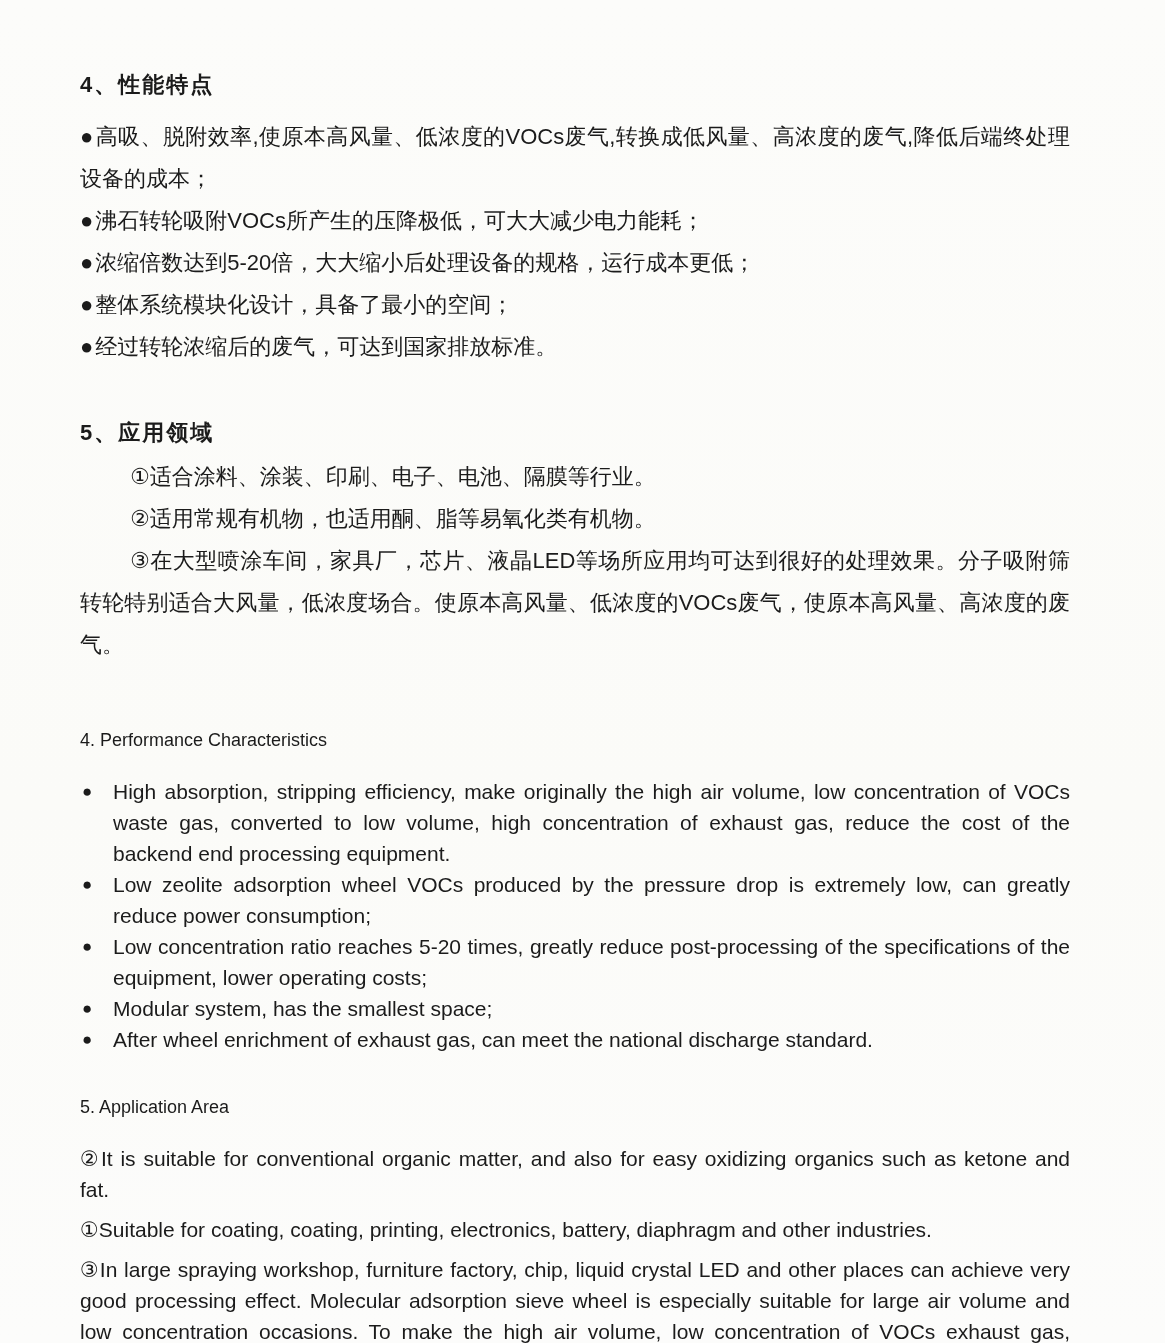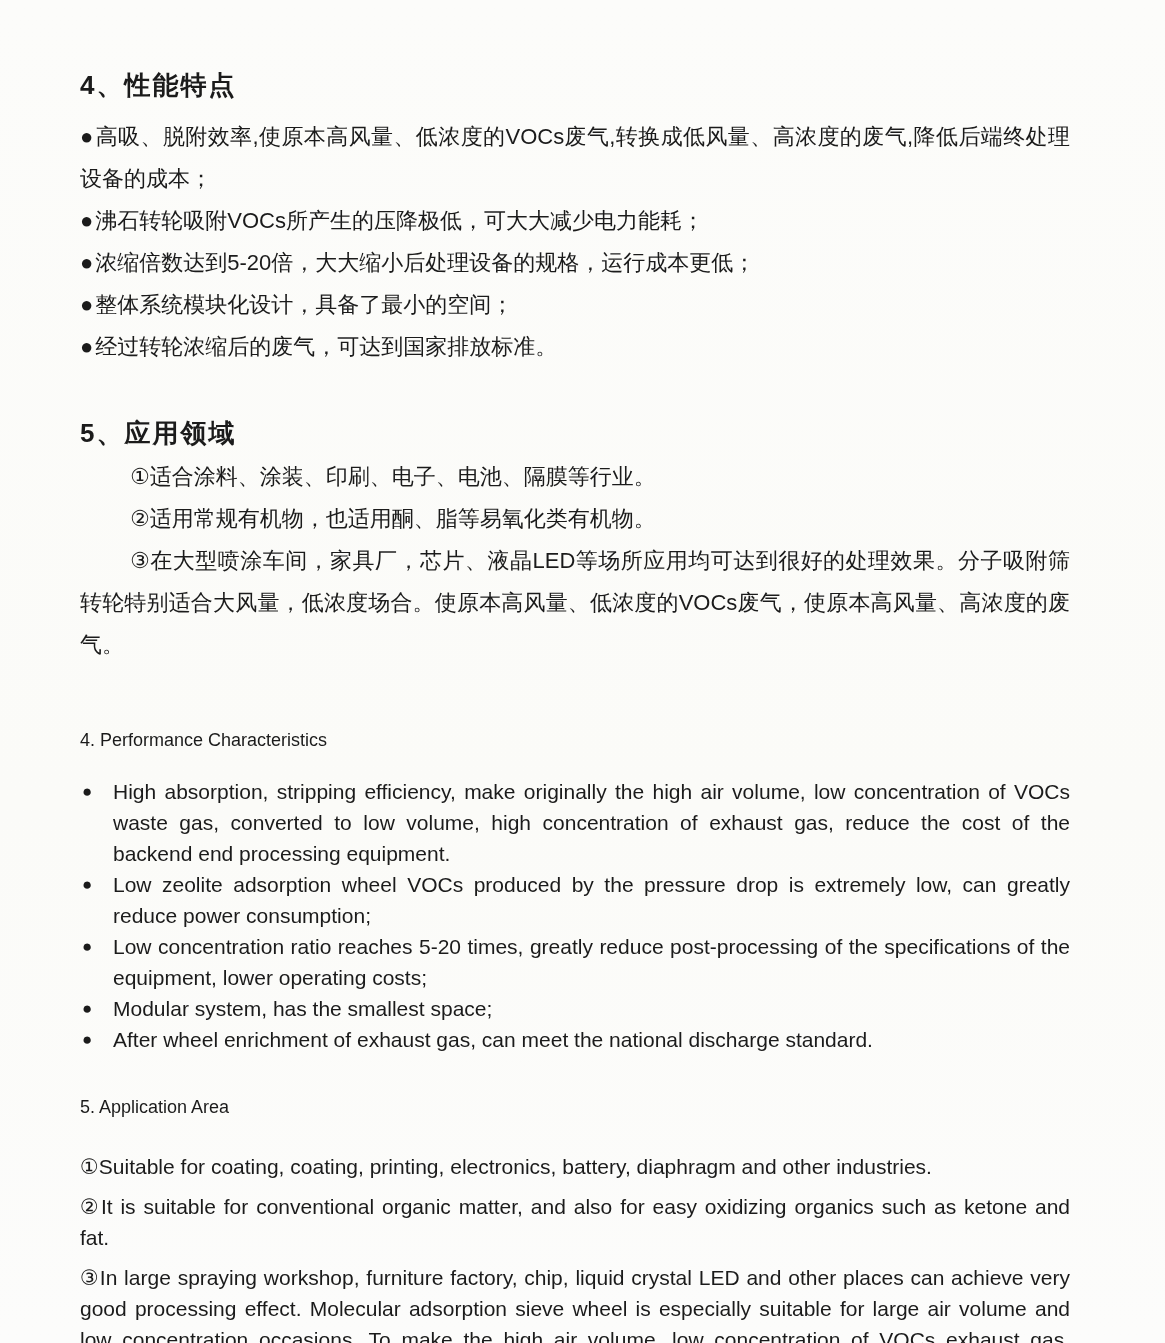--- a/index.html
+++ b/index.html
@@ -14,21 +14,21 @@
   .page {
     box-sizing: border-box;
     width: 1165px;
     height: 1343px;
     padding: 70px 95px 0 80px;
     background: linear-gradient(180deg, #fcfcfa 0%, #fbfbf8 60%, #fcfcfb 100%);
   }
 
   
   .h-cn {
-    font-size: 26px;
+    font-size: 22px;
     font-weight: bold;
     line-height: 30px;
     margin: 0 0 16px 0;
     letter-spacing: 2px;
   }
   .h-cn.second { margin-top: 50px; margin-bottom: 8px; }
   .cn-p {
     font-size: 22px;
     font-weight: 400;
     line-height: 42px;
@@ -38,21 +38,21 @@
   .cn-item { text-indent: 50px; }
   .cn-p .dot-inline { margin-right: 2px; }
 
   
   .h-en {
     font-size: 18px;
     font-weight: normal;
     line-height: 32px;
     margin: 58px 0 20px 0;
   }
-  .h-en.second { margin-top: 36px; margin-bottom: 28px; }
+  .h-en.second { margin-top: 36px; margin-bottom: 20px; }
   .en-p {
     font-size: 21px;
     line-height: 31px;
     margin: 0;
     text-align: justify;
   }
   .en-bullet {
     position: relative;
     padding-left: 33px;
   }
@@ -97,18 +97,18 @@
     <p class="en-p en-bullet"><span class="dot">●</span><span>High absorption, stripping efficiency, make originally the high air volume, low concentration of VOCs waste gas, converted to low volume, high concentration of exhaust gas, reduce the cost of the backend end processing equipment.</span></p>
     <p class="en-p en-bullet"><span class="dot">●</span><span>Low zeolite adsorption wheel VOCs produced by the pressure drop is extremely low, can greatly reduce power consumption;</span></p>
     <p class="en-p en-bullet"><span class="dot">●</span><span>Low concentration ratio reaches 5-20 times, greatly reduce post-processing of the specifications of the equipment, lower operating costs;</span></p>
     <p class="en-p en-bullet"><span class="dot">●</span><span>Modular system, has the smallest space;</span></p>
     <p class="en-p en-bullet"><span class="dot">●</span><span>After wheel enrichment of exhaust gas, can meet the national discharge standard.</span></p>
   </section>
 
   <section>
     <h2 class="h-en second">5. Application Area</h2>
 
+    <p class="en-p en-item">②It is suitable for conventional organic matter, and also for easy oxidizing organics such as ketone and fat.</p>
     <p class="en-p en-item">①Suitable for coating, coating, printing, electronics, battery, diaphragm and other industries.</p>
-    <p class="en-p en-item">②It is suitable for conventional organic matter, and also for easy oxidizing organics such as ketone and fat.</p>
     <p class="en-p en-item">③In large spraying workshop, furniture factory, chip, liquid crystal LED and other places can achieve very good processing effect. Molecular adsorption sieve wheel is especially suitable for large air volume and low concentration occasions. To make the high air volume, low concentration of VOCs exhaust gas, convert into low air volume, high concentration of waste gas.</p>
   </section>
 
 </div>
 
 </body></html>

